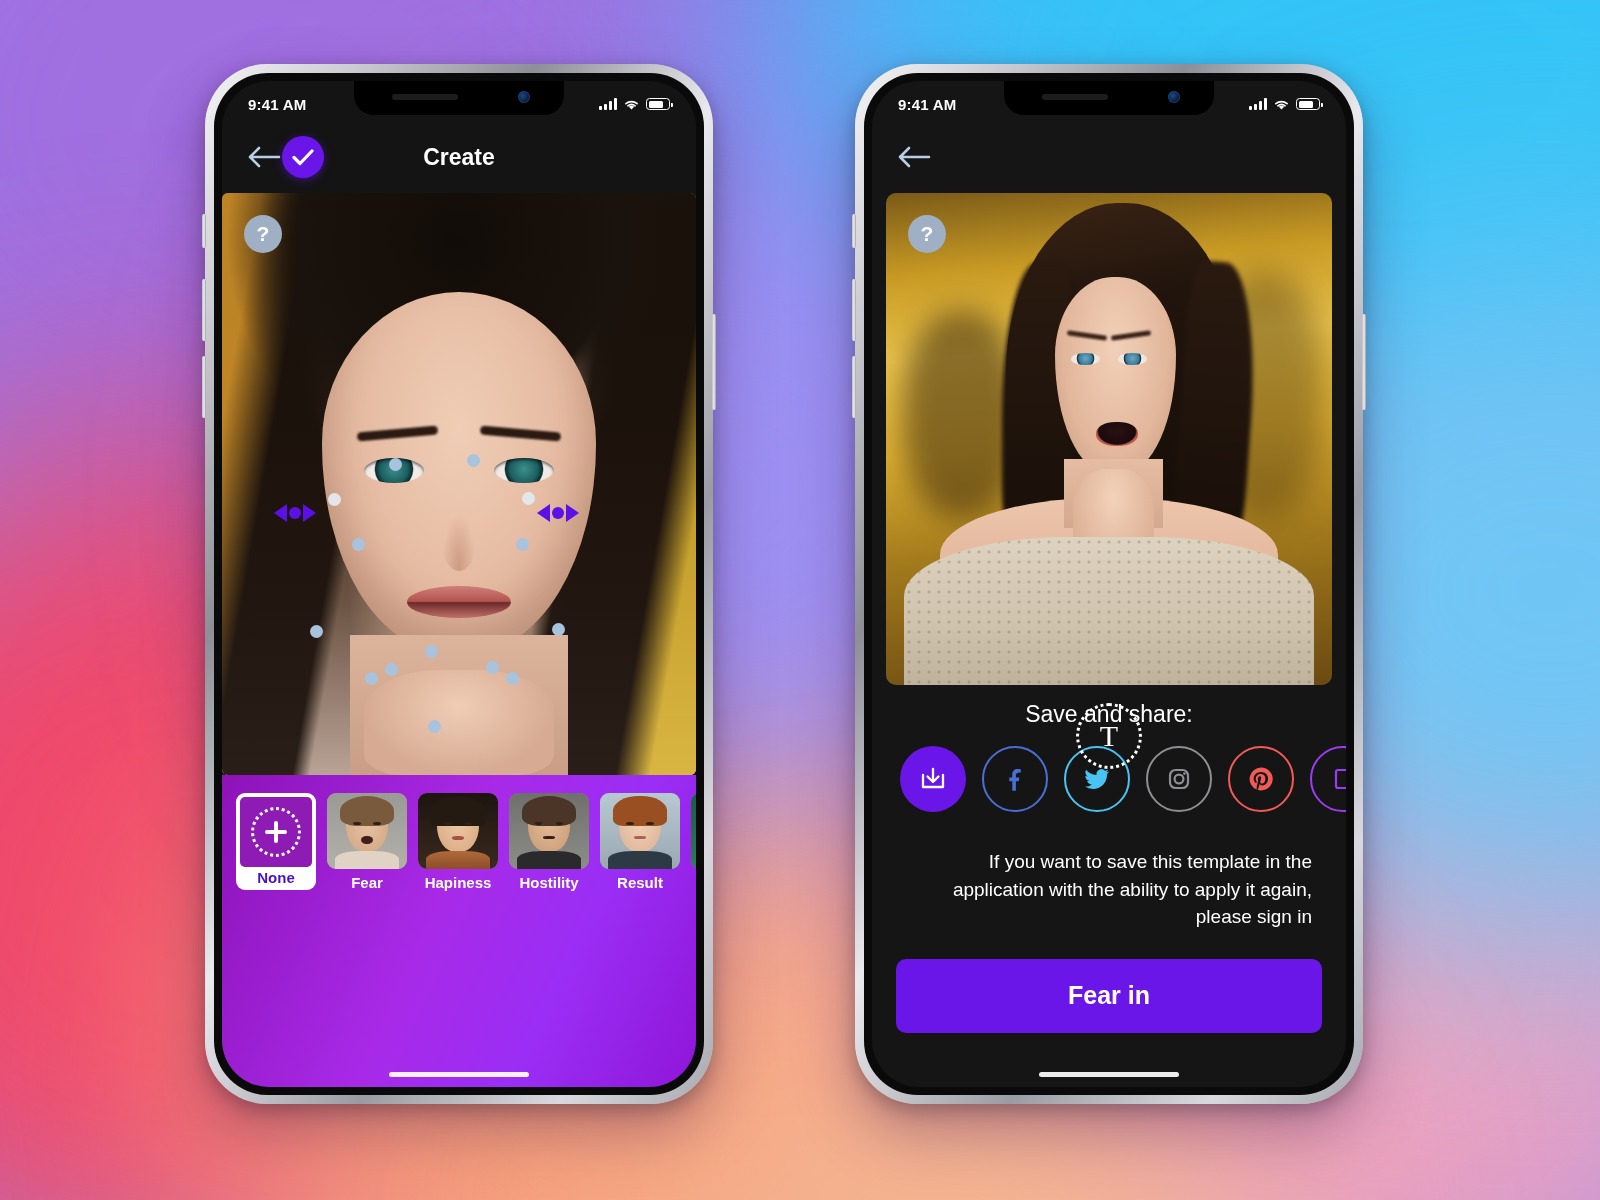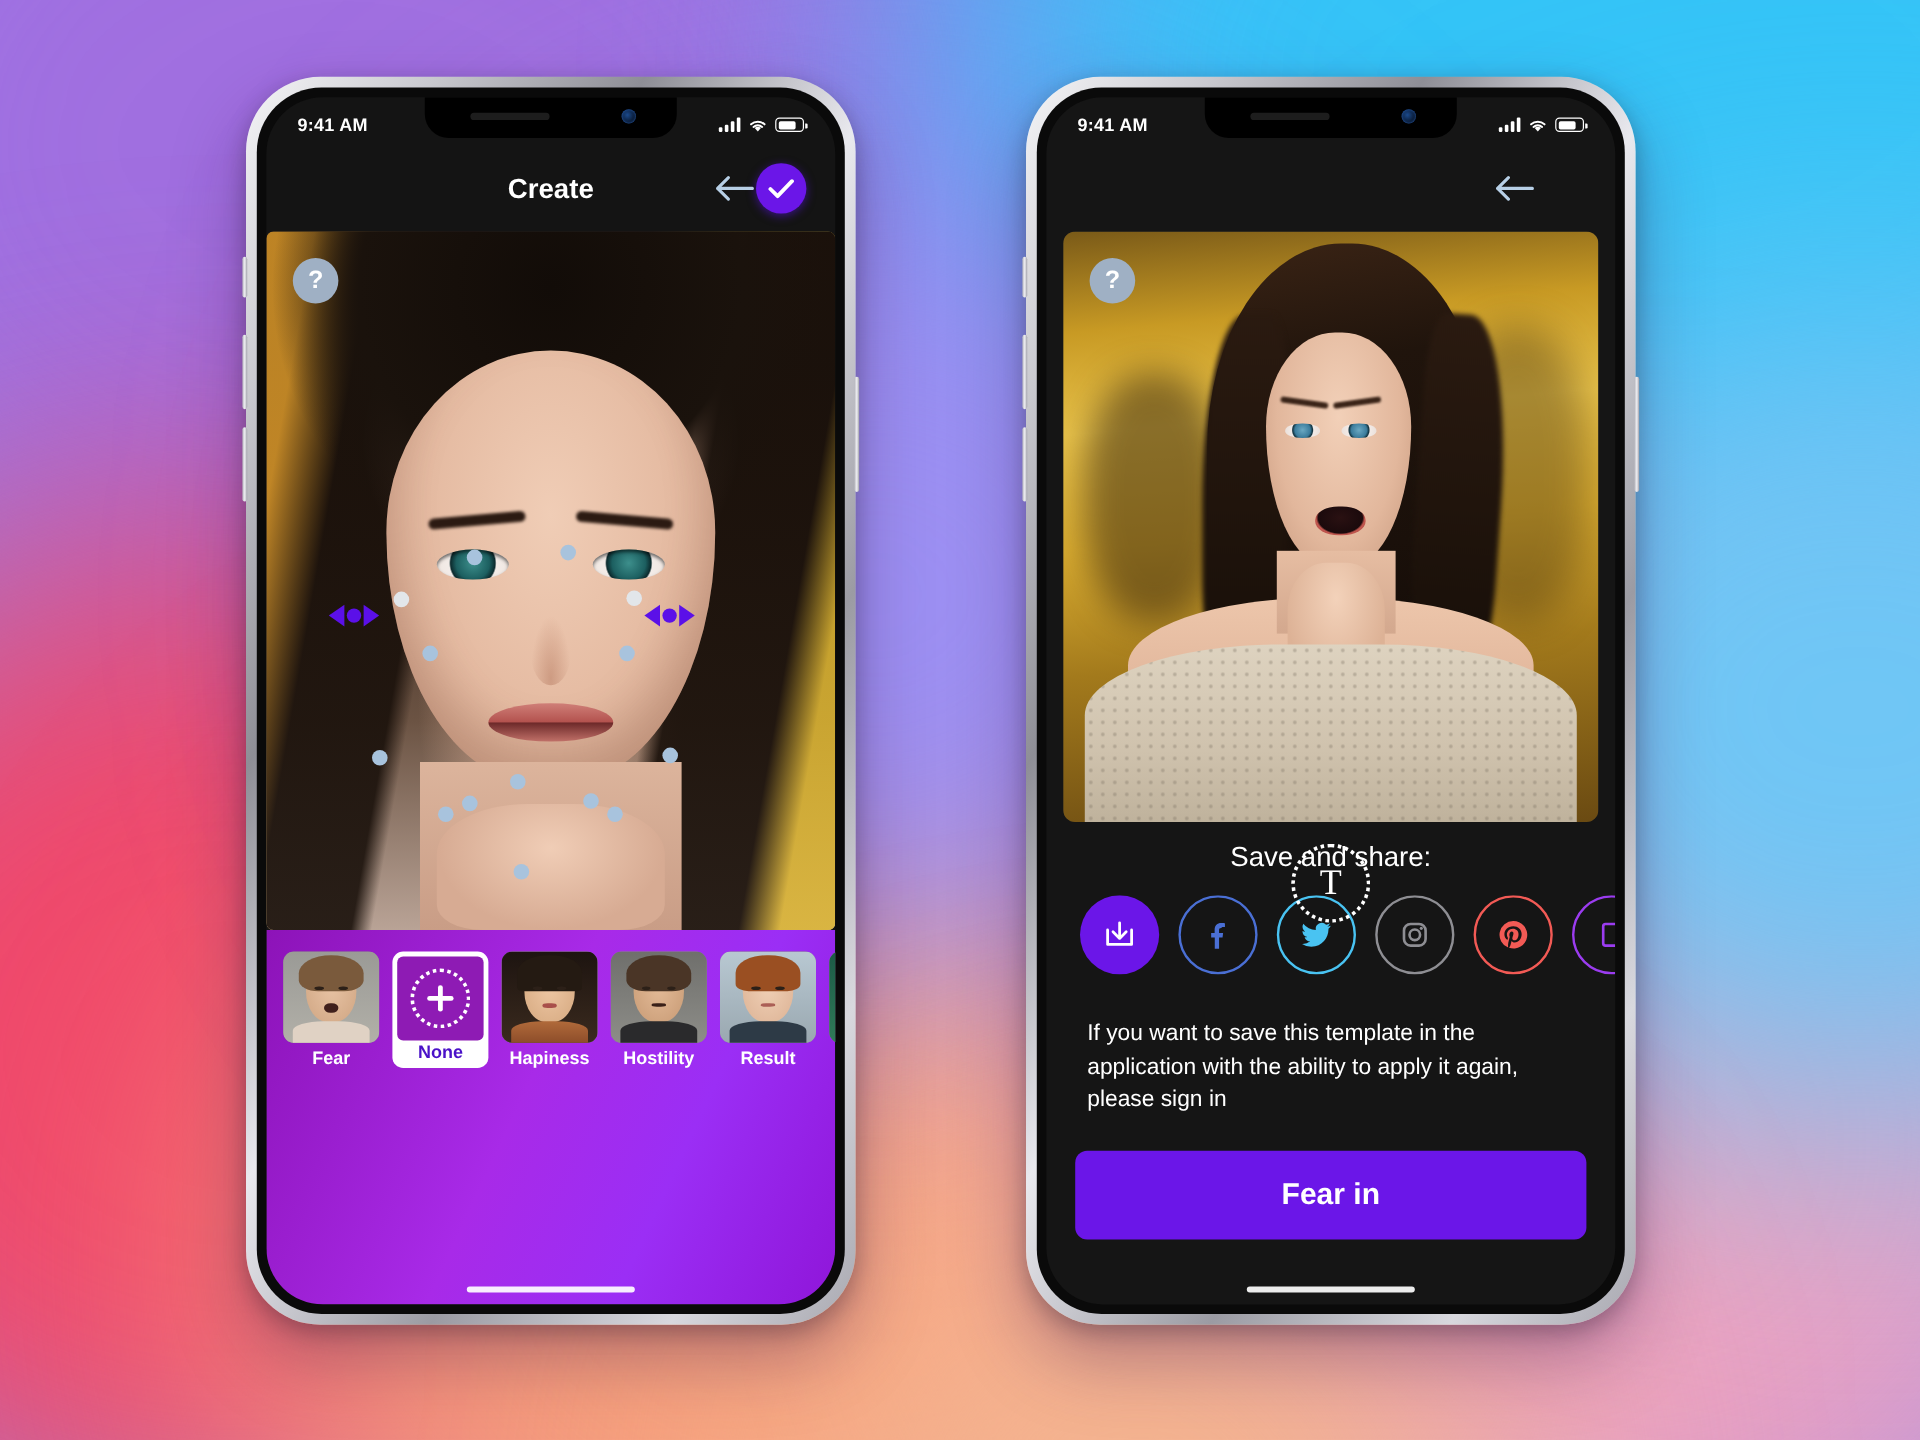--- a/index.html
+++ b/index.html
@@ -52,21 +52,21 @@
   .bars{display:flex;align-items:flex-end;gap:2px;height:12px;}
   .bars i{display:block;width:3px;background:#fff;border-radius:1px;}
   .bars i:nth-child(1){height:4px}.bars i:nth-child(2){height:6px}
   .bars i:nth-child(3){height:9px}.bars i:nth-child(4){height:12px}
   .batt{width:24px;height:12px;border:1.6px solid #fff;border-radius:3.5px;position:relative;padding:1.5px;box-sizing:border-box;}
   .batt::after{content:"";position:absolute;right:-3.5px;top:3.5px;width:2px;height:4px;background:#fff;border-radius:0 1px 1px 0;}
   .batt span{display:block;height:100%;width:76%;background:#fff;border-radius:1.5px;}
 
   
   .appbar{position:absolute;top:40px;left:0;right:0;height:72px;display:flex;align-items:center;
-    justify-content:flex-end;padding:0 24px;box-sizing:border-box;z-index:5;}
+    justify-content:flex-start;padding:0 24px;box-sizing:border-box;z-index:5;}
   .app-title{position:absolute;left:0;right:0;text-align:center;color:#fff;font-size:23px;font-weight:bold;pointer-events:none;}
   .back-arrow{width:36px;height:26px;position:relative;cursor:pointer;}
   .back-arrow svg{display:block}
   .check-btn{width:42px;height:42px;border-radius:50%;background:#6b16e8;display:flex;align-items:center;justify-content:center;
     box-shadow:0 2px 8px rgba(90,20,230,.55);}
 
   
   .img-card{position:absolute;left:0;right:0;overflow:hidden;background:#222;}
   .help-badge{position:absolute;left:22px;top:22px;width:38px;height:38px;border-radius:50%;
     background:#9fb0c4;color:#fff;font-size:21px;font-weight:bold;display:flex;align-items:center;justify-content:center;z-index:4;}
@@ -172,21 +172,21 @@
      background-image:radial-gradient(circle,rgba(120,110,95,.35) 1px,rgba(0,0,0,0) 2px);background-size:10px 10px;}
 
   .t-badge{position:absolute;left:50%;top:655px;transform:translate(-50%,-50%);width:60px;height:60px;border-radius:50%;
      border:3px dotted #fff;display:flex;align-items:center;justify-content:center;color:#fff;font-size:30px;
      font-family:"Liberation Serif",serif;z-index:5;}
 
   .share-title{text-align:center;color:#fff;font-size:23px;margin-top:16px;}
   .share-row{display:flex;align-items:center;gap:16px;padding-left:28px;margin-top:18px;overflow:hidden;}
   .sicon{width:66px;height:66px;flex:0 0 66px;border-radius:50%;display:flex;align-items:center;justify-content:center;box-sizing:border-box;}
 
-  .note{color:#fff;font-size:19px;line-height:1.45;text-align:left;padding:0 34px;margin-top:36px;}
+  .note{color:#fff;font-size:19px;line-height:1.45;text-align:right;padding:0 34px;margin-top:36px;}
   .signin{margin:28px 24px 0 24px;height:74px;border-radius:10px;background:#6b16e8;color:#fff;
      display:flex;align-items:center;justify-content:center;font-size:25px;font-weight:bold;}
 </style>
 </head>
 <body>
 
 <div id="bg">
   <div class="blob b1"></div>
     <div class="blob b2"></div>
     <div class="blob b3"></div>
@@ -284,40 +284,40 @@
           <div class="tri l"></div>
           <div class="cdot"></div>
           <div class="tri r"></div>
         </div>
 
       </div>
 
       <div style="position:absolute;left:0;right:0;top:694px;bottom:0;background:linear-gradient(115deg,#8d13b8 0%,#a82ae8 45%,#9b2ef5 70%,#8f16d9 100%);">
         <div class="emotions" style="top:18px;position:absolute;">
 
+          <div class="emo selected">
+            <div class="thumb">
+              <div class="plus-circle"></div>
+            </div>
+            <div class="name">None</div>
+          </div>
+
           <div class="emo">
             <div class="thumb">
               <div class="mf">
                 <div class="bgp" style="background:linear-gradient(180deg,#9a9a96,#b2b0a8)"></div>
                 <div class="hd" style="background:radial-gradient(ellipse at 50% 35%,#e8c3a4,#cfa582)"></div>
                 <div class="hr" style="background:#7a5a3c"></div>
                 <div class="ey l" style="left:33%"></div>
                   <div class="ey r" style="right:33%"></div>
                 <div class="mo" style="height:11%;background:#40201c;border-radius:48%"></div>
                 <div class="bd" style="background:#e0d2c4"></div>
               </div>
             </div>
             <div class="name">Fear</div>
-          </div>
-
-          <div class="emo selected">
-            <div class="thumb">
-              <div class="plus-circle"></div>
-            </div>
-            <div class="name">None</div>
           </div>
 
           <div class="emo">
             <div class="thumb">
               <div class="mf">
                 <div class="bgp" style="background:linear-gradient(180deg,#1d1410,#3a2a1e)"></div>
                 <div class="hd" style="background:radial-gradient(ellipse at 50% 35%,#eec7a4,#d5a87f)"></div>
                 <div class="hr" style="background:#241a12;border-radius:48% 48% 10% 10%"></div>
                 <div class="ey l" style="left:33%"></div>
                   <div class="ey r" style="right:33%"></div>

